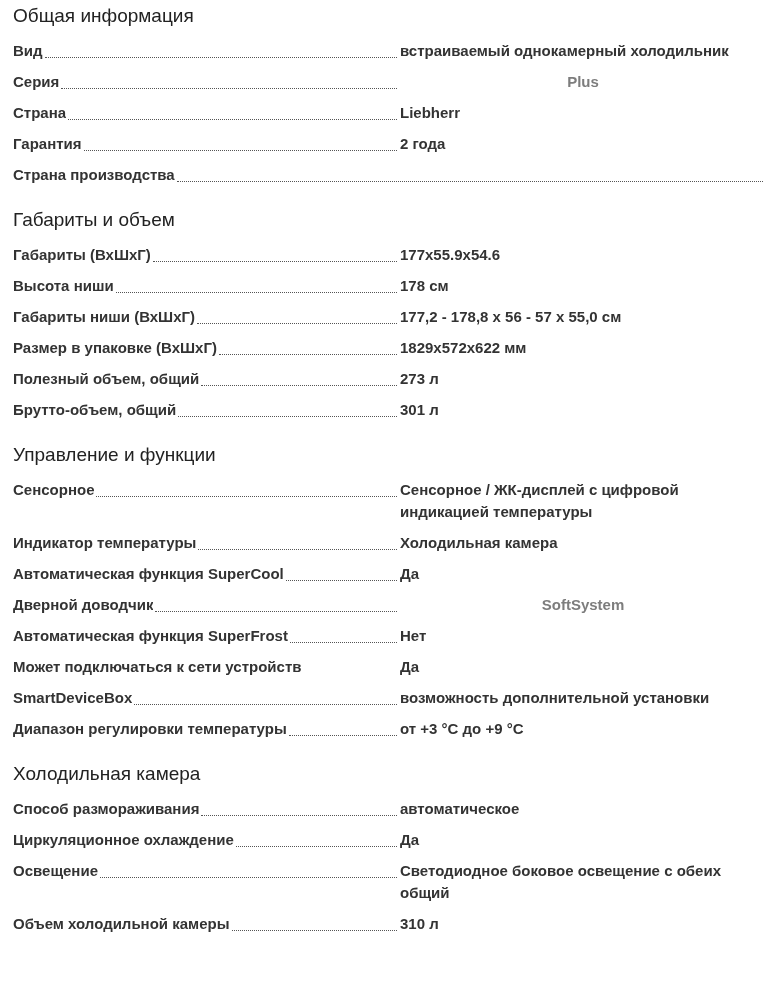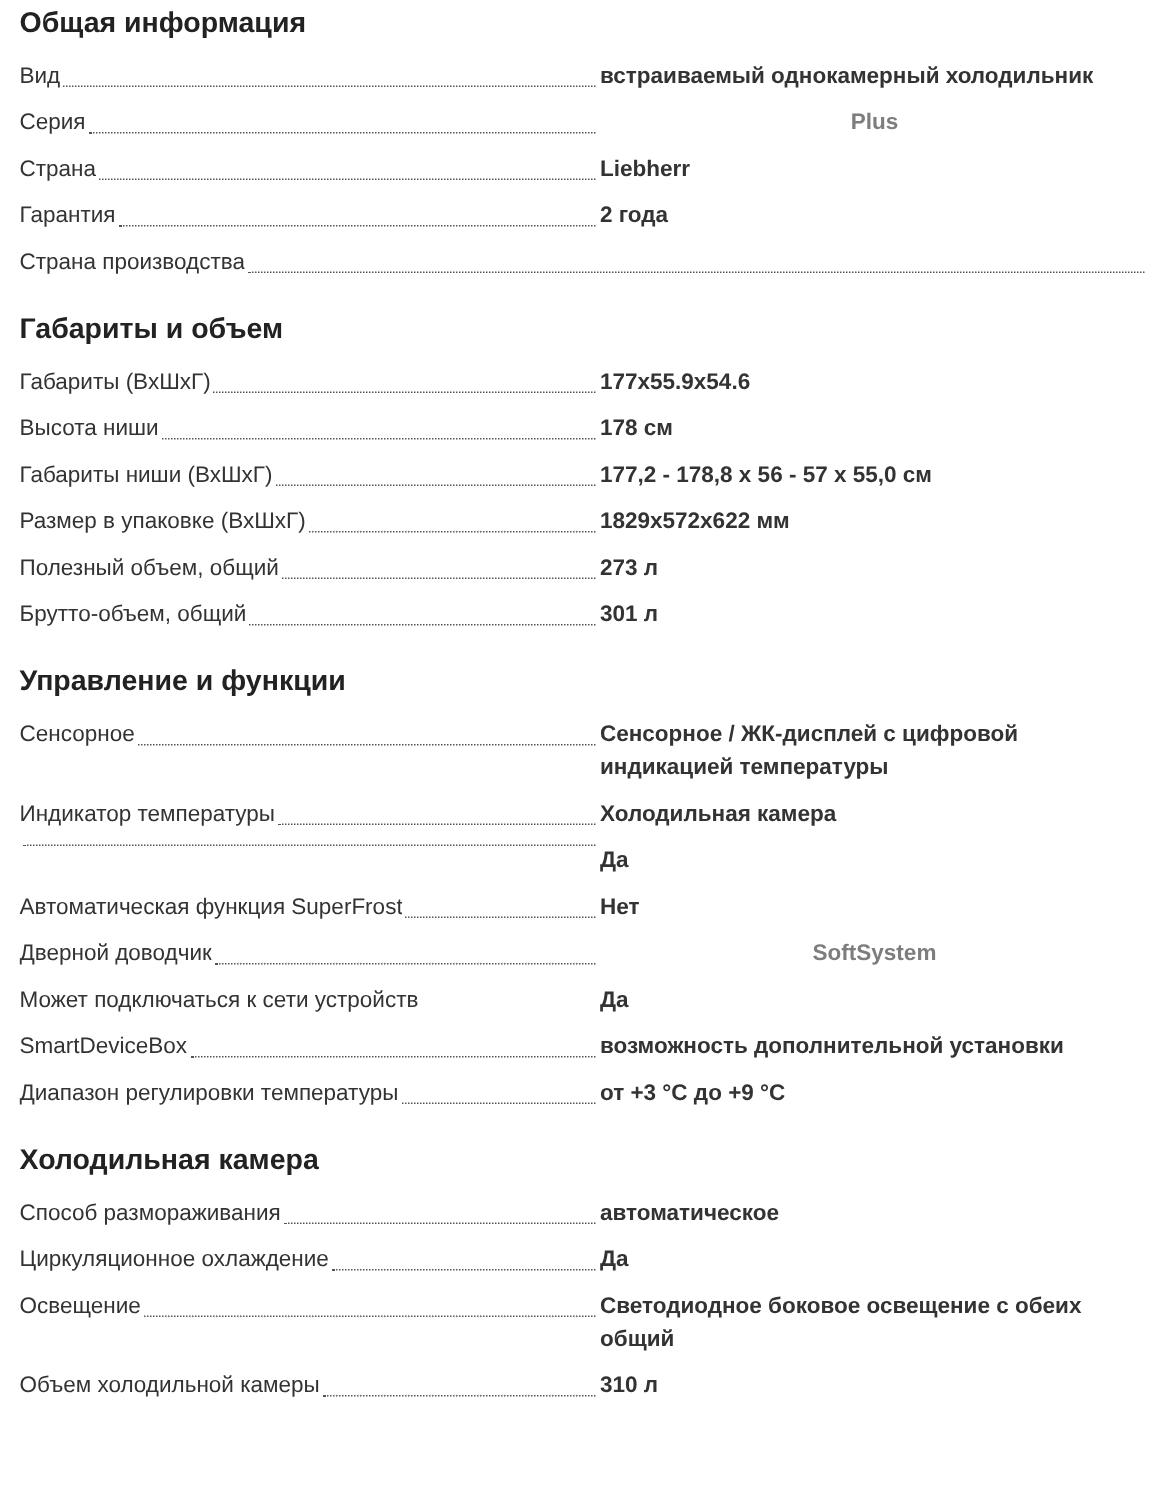--- a/index.html
+++ b/index.html
@@ -13,31 +13,31 @@
   body{
     width:770px;height:991px;
     background:#ffffff;
     font-family:"Liberation Sans","DejaVu Sans",sans-serif;
     color:var(--text);
     overflow:hidden;
   }
   .wrap{padding:3px 4px 0 13px;width:770px;}
   .spec-section{margin:0;}
   .section-title{
-    font-size:19px;line-height:26px;font-weight:700;
+    font-size:19px;line-height:26px;font-weight:400;
     color:var(--heading);
     margin:21px 0 11px 0;
   }
   .spec-section:first-child .section-title{margin-top:0;}
   .spec-row{
     display:flex;align-items:flex-start;
     font-size:15px;line-height:22px;
     margin-bottom:9px;
   }
-  .label-cell{flex:1 1 auto;min-width:0;}
+  .label-cell{flex:1 1 auto;min-width:0;font-weight:bold;}
   .label-line1{display:flex;align-items:stretch;}
   .label-text{flex:0 1 auto;white-space:nowrap;overflow:hidden;}
   .leader{
     flex:1 1 10px;
     border-bottom:1px dotted var(--dots);
     margin:0 3px 4px 2px;
   }
   .leader.no-dots{border-bottom:none;}
   .value-cell{flex:0 0 366px;width:366px;font-weight:bold;}
   .value-cell.muted{color:var(--muted);text-align:center;}
@@ -197,47 +197,48 @@
         <span class="leader"></span>
       </div>
 
     </div>
     <div class="value-cell">Холодильная камера</div>
   </div>
 
   <div class="spec-row">
     <div class="label-cell">
       <div class="label-line1">
+        <span class="label-text">Автоматическая функция SuperCool</span>
         <span class="leader"></span>
       </div>
 
     </div>
     <div class="value-cell">Да</div>
   </div>
 
   <div class="spec-row">
     <div class="label-cell">
       <div class="label-line1">
+        <span class="label-text">Дверной доводчик</span>
+        <span class="leader"></span>
+      </div>
+
+    </div>
+    <div class="value-cell muted">SoftSystem</div>
+  </div>
+
+  <div class="spec-row">
+    <div class="label-cell">
+      <div class="label-line1">
         <span class="label-text">Автоматическая функция SuperFrost</span>
         <span class="leader"></span>
       </div>
 
     </div>
     <div class="value-cell">Нет</div>
-  </div>
-
-  <div class="spec-row">
-    <div class="label-cell">
-      <div class="label-line1">
-        <span class="label-text">Дверной доводчик</span>
-        <span class="leader"></span>
-      </div>
-
-    </div>
-    <div class="value-cell muted">SoftSystem</div>
   </div>
 
   <div class="spec-row">
     <div class="label-cell">
       <div class="label-line1">
         <span class="label-text">Может подключаться к сети устройств</span>
         <span class="leader no-dots"></span>
       </div>
     </div>
     <div class="value-cell">Да</div>

